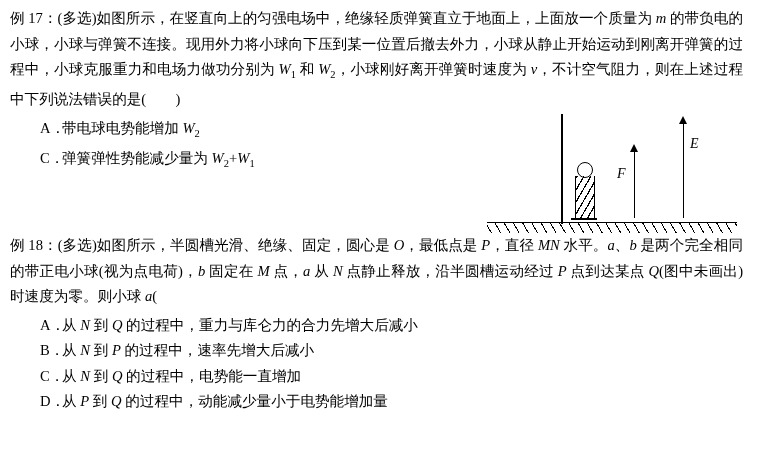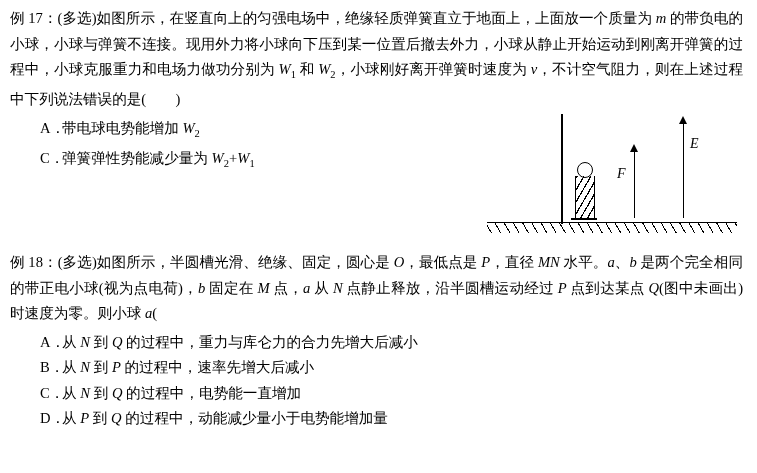--- a/index.html
+++ b/index.html
@@ -19,21 +19,21 @@
     width: 757px;
     height: 473px;
     padding: 0;
   }
   .problem {
     position: absolute;
     left: 0;
     width: 757px;
   }
   #problem-17 { top: 6px; }
-  #problem-18 { top: 250px; }
+  #problem-18 { top: 233px; }
 
   .stem {
     font-size: 14.6px;
     line-height: 25.5px;
     text-align: justify;
     padding: 0 14px 0 10px;
   }
   .options {
     margin-top: 3px;
     padding-left: 40px;

